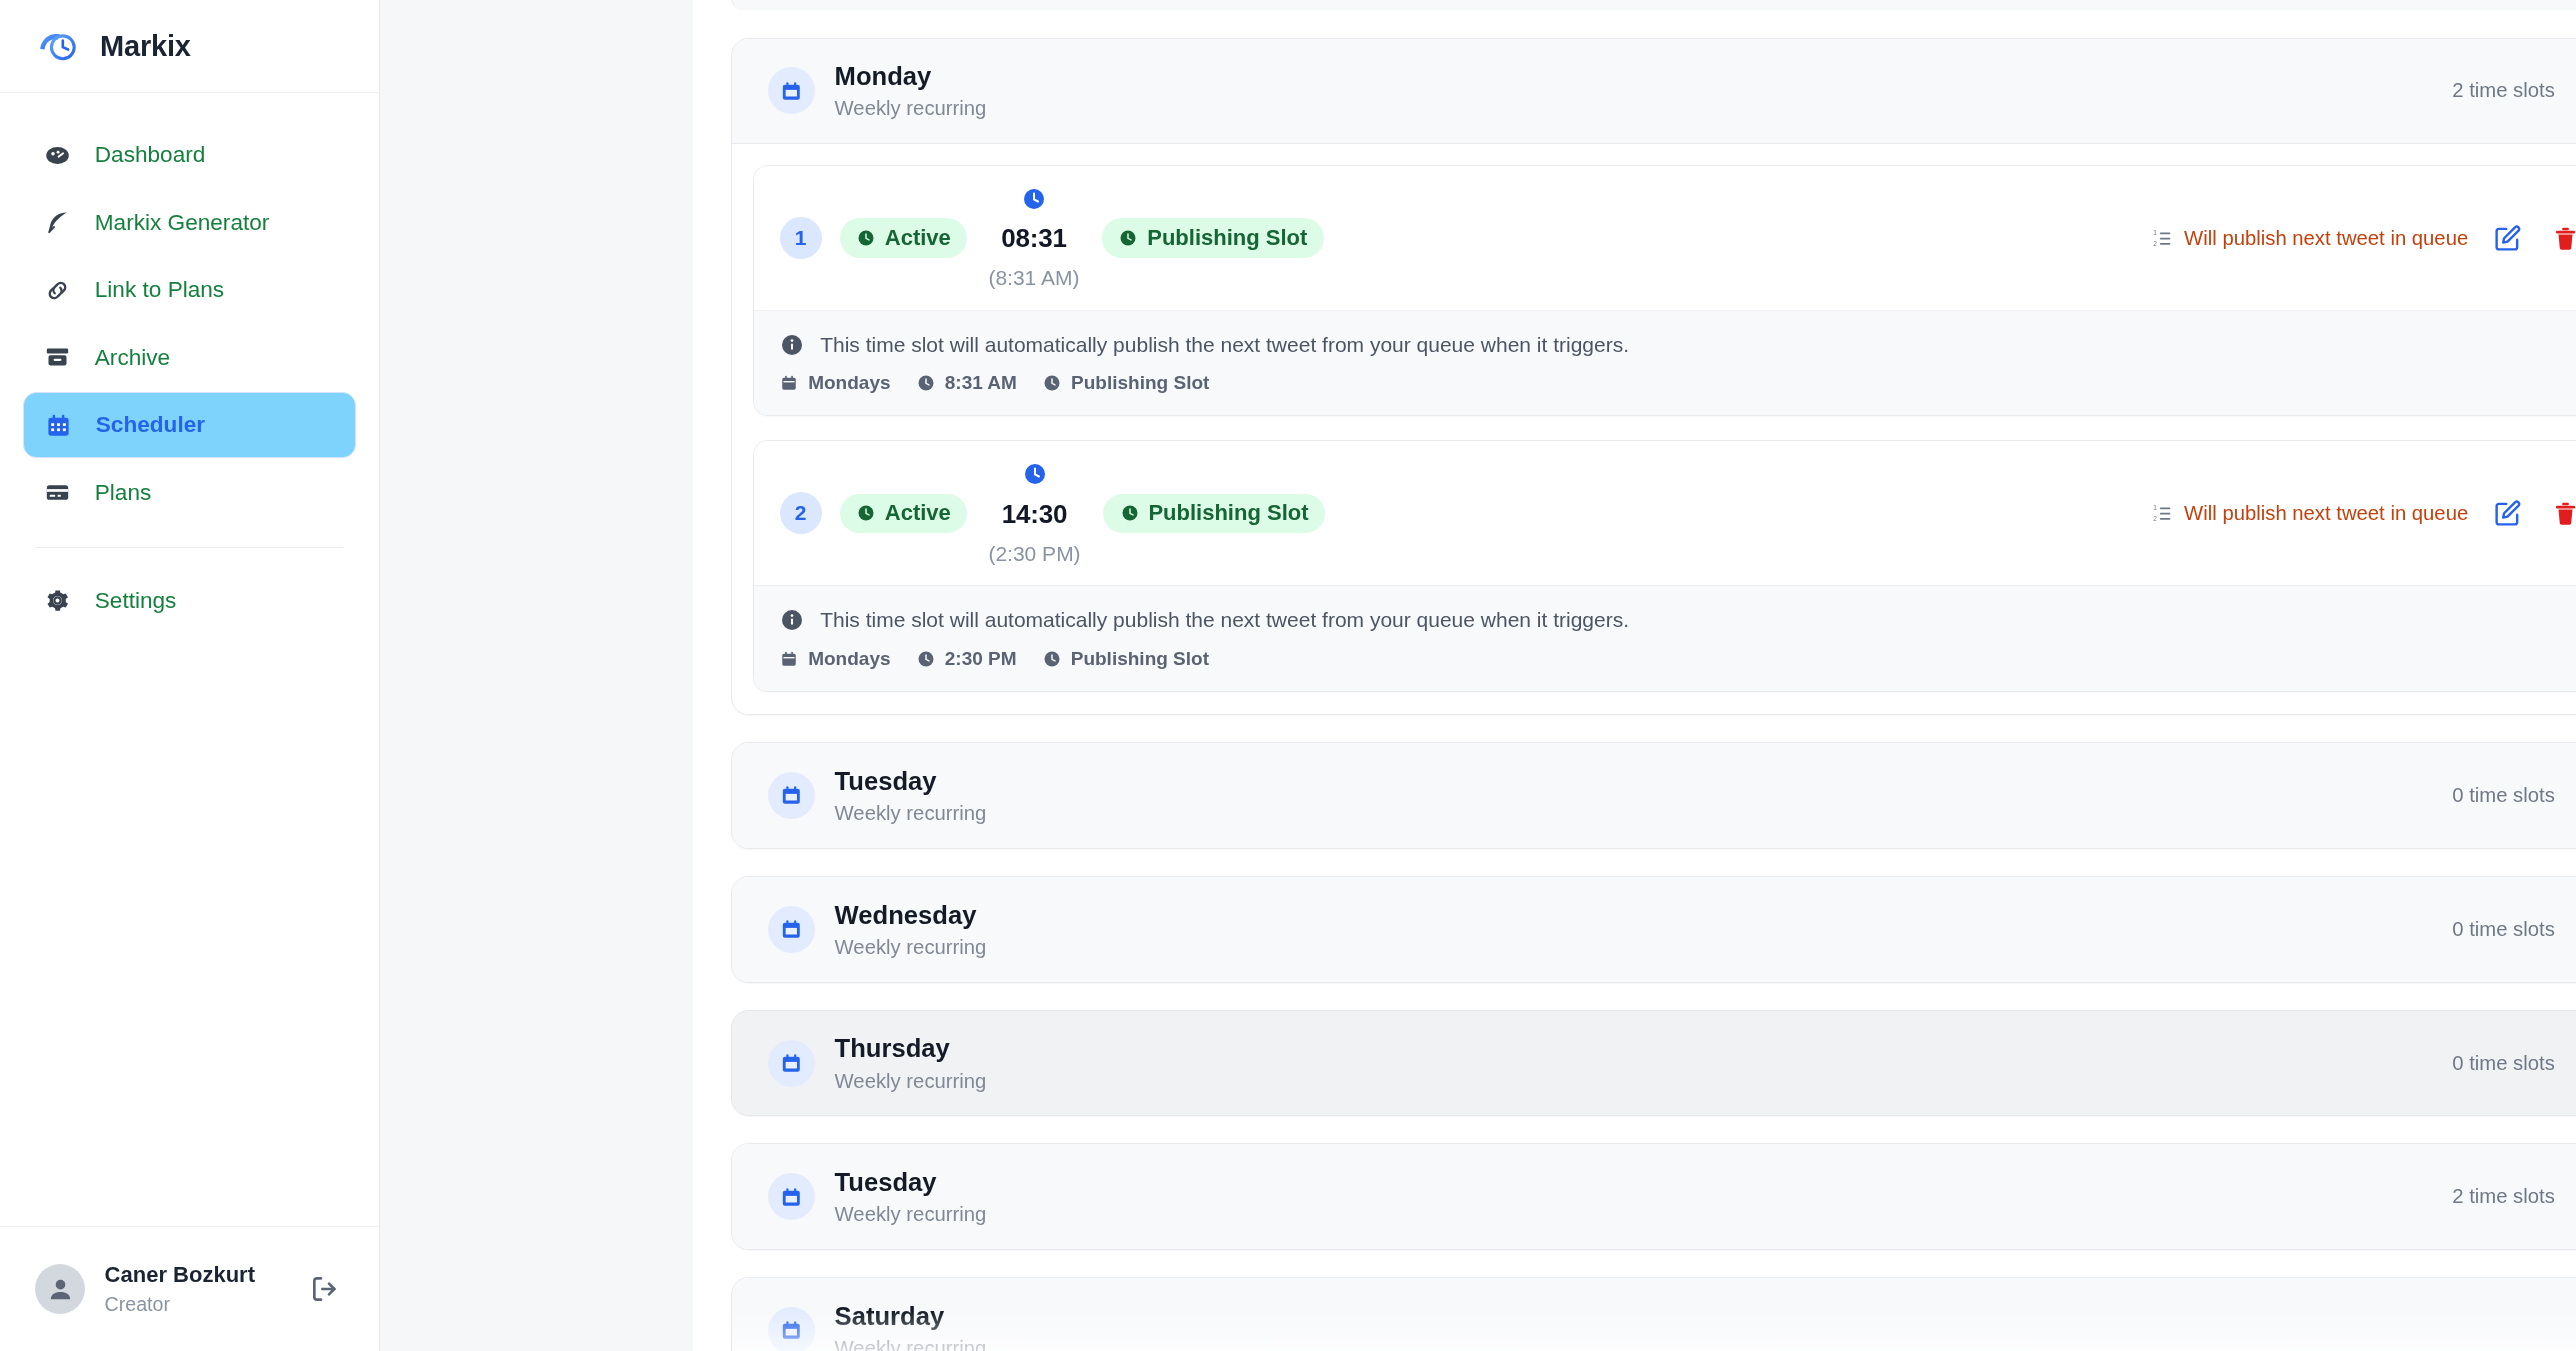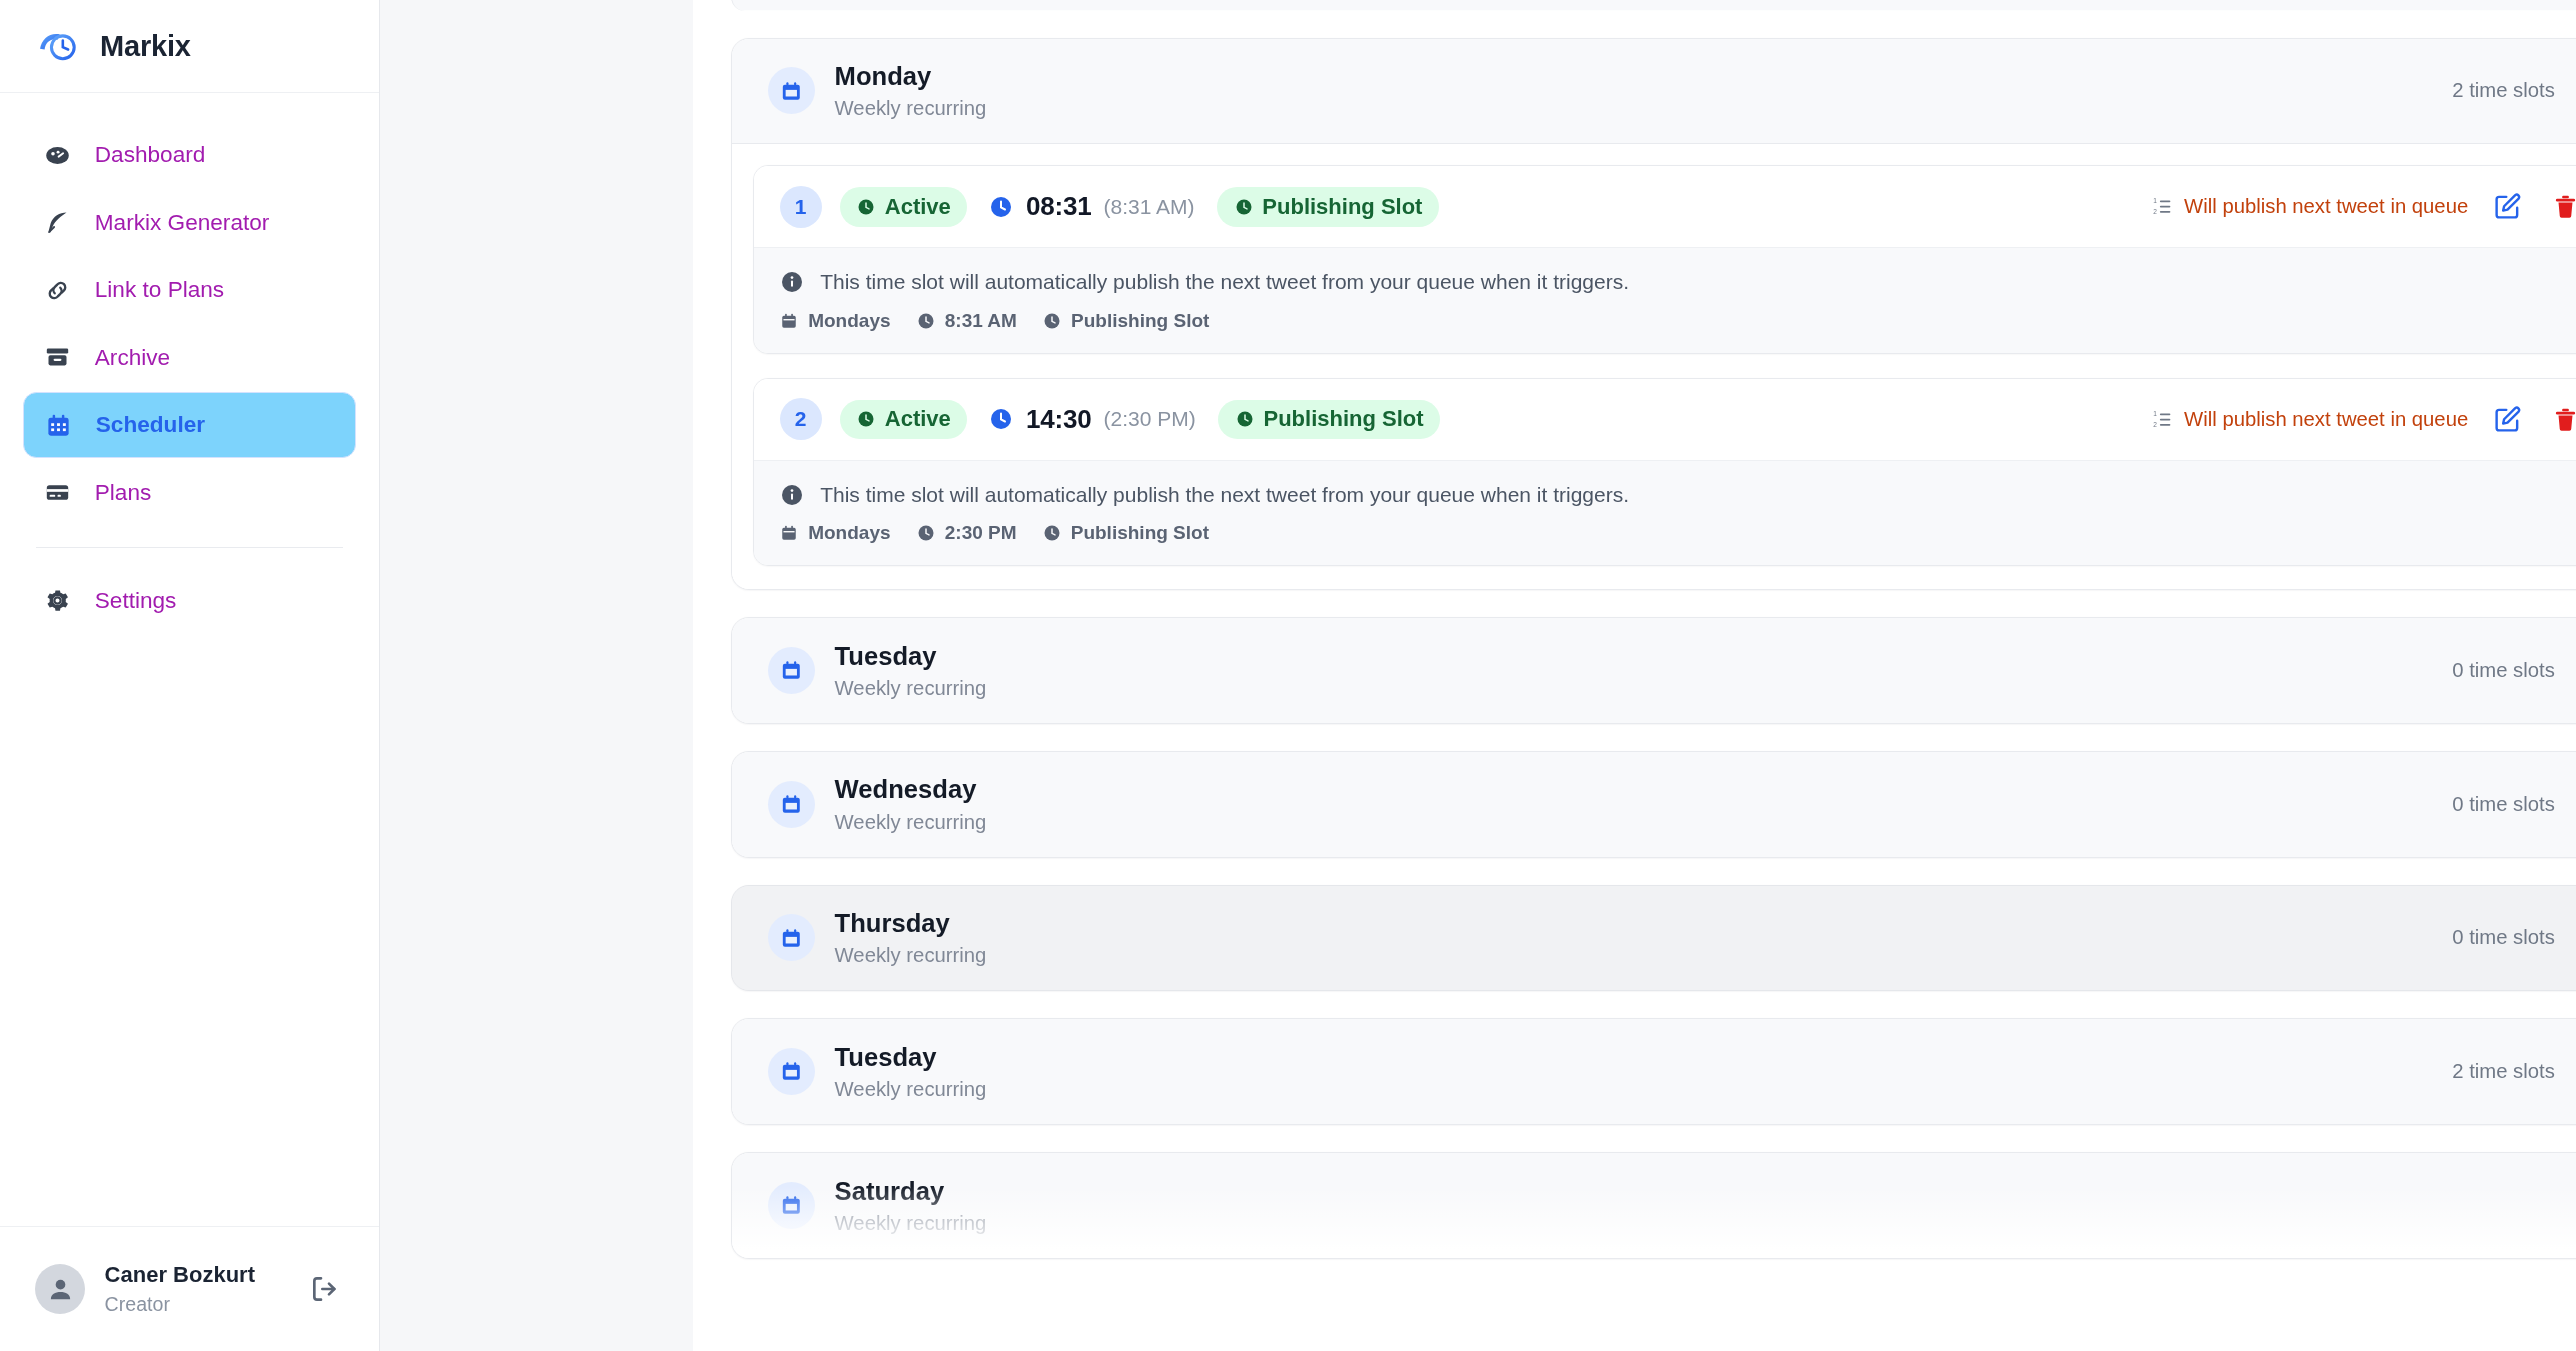--- a/index.html
+++ b/index.html
@@ -26,21 +26,21 @@
     border-bottom: 1.5px solid #eef0f3;
   }
   .brand-logo { width: 44px; height: 44px; flex: 0 0 44px; display:flex; align-items:center; justify-content:center;}
   .brand-name { font-size: 29px; font-weight: 700; color: #1b2433; letter-spacing: -0.2px; }
 
   .nav { padding: 29px 22.6px 0 22.6px; flex: 1 1 auto; }
   .nav-item {
     display: flex; align-items: center; gap: 22.6px;
     height: 66px; padding: 0 19.6px;
     border-radius: 13.5px;
-    color: #a21caf; font-size: 22.6px;
+    color: #15803d; font-size: 22.6px;
     cursor: pointer;
     margin-bottom: 1.5px;
   }
   .nav-item .nav-ico { width: 30px; height: 30px; flex: 0 0 30px; display:flex; align-items:center; justify-content:center; }
   .nav-item.active {
     background: #7dd3fc;
     border: 1.5px solid #d3e2fe;
     color: #2563eb;
     font-weight: 600;
   }
@@ -154,21 +154,21 @@
   }
   .badge {
     display: inline-flex; align-items: center; gap: 9px;
     border-radius: 752px;
     padding: 6.8px 16.6px;
     font-size: 22px; font-weight: 600;
   }
   .badge.green { background: #dcfce7; color: #166534; }
   .badge .b-ico { width: 19.6px; height: 19.6px; display:flex; align-items:center; justify-content:center; }
 
-  .time-wrap { display: flex; align-items: center; gap: 12px; margin: 0 22.6px 0 21px; }
+  .time-wrap { display: flex; align-items: center; gap: 12px; margin: 0 22.6px 0 21px; flex-direction: column; }
   .time-ico { width: 25.6px; height: 25.6px; display:flex; align-items:center; justify-content:center; }
   .time-main { font-size: 26px; font-weight: 700; color: #121826; letter-spacing: -0.2px; }
   .time-alt { font-size: 21px; color: #8a93a1; }
 
   .slot-right { margin-left: auto; display: flex; align-items: center; gap: 19.6px; }
   .queue-note { display: flex; align-items: center; gap: 10.5px; font-size: 20.3px; color: #c2410c; }
   .queue-ico { width: 22.6px; height: 22.6px; display:flex; align-items:center; justify-content:center; }
   .icon-btn { width: 39px; height: 39px; display: flex; align-items: center; justify-content: center; cursor: pointer; }
 
   .slot-info {

